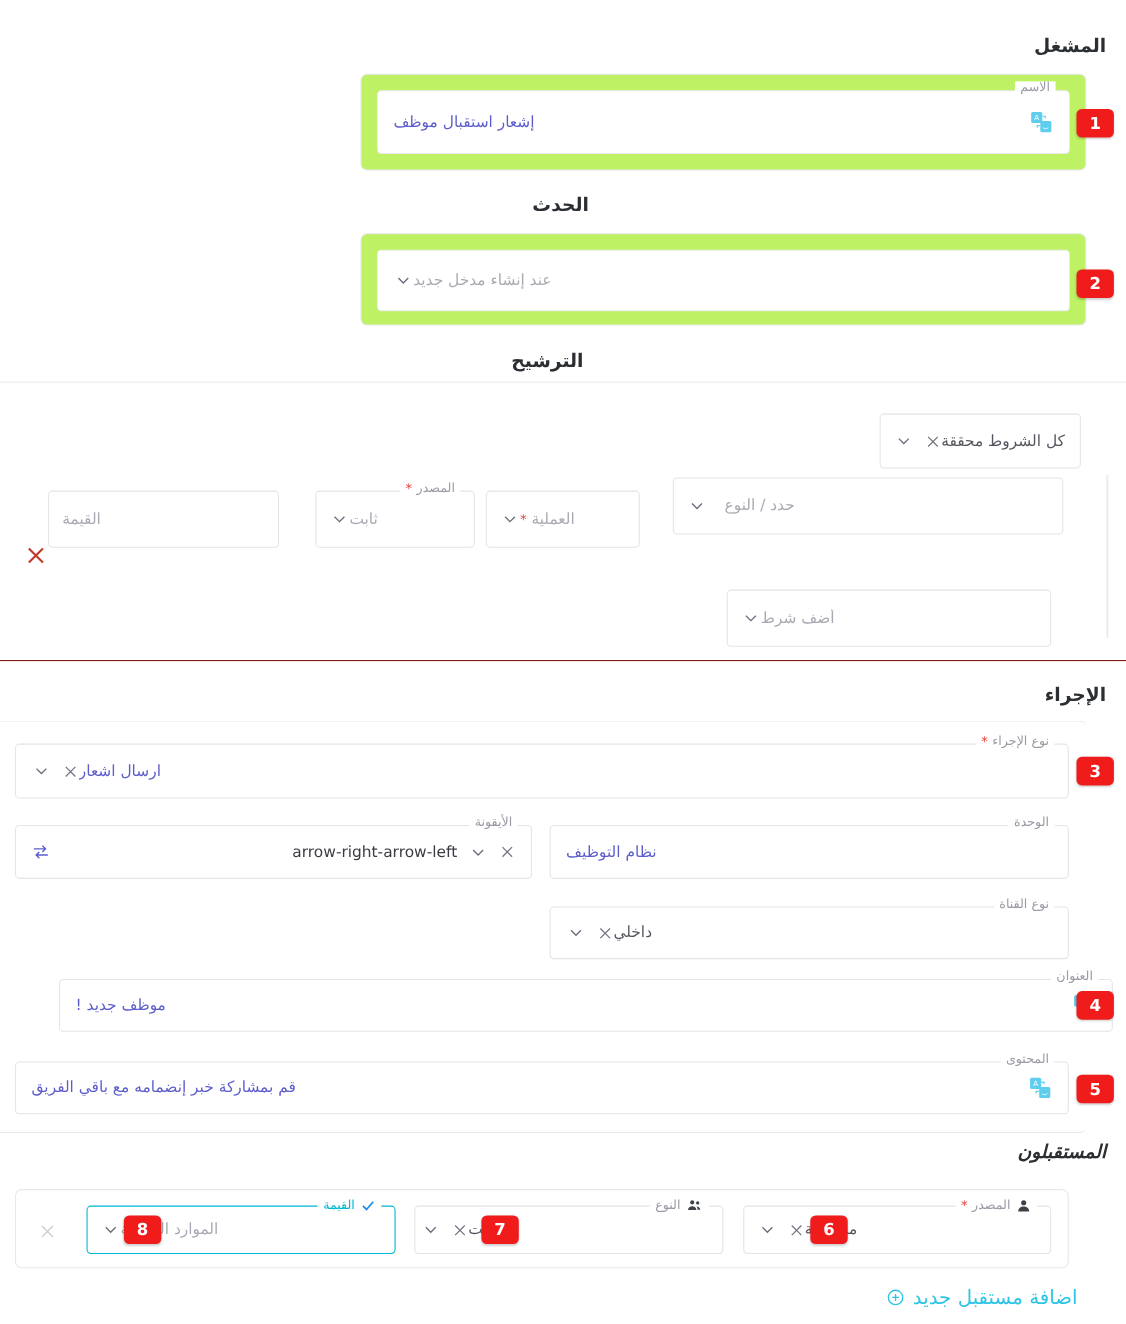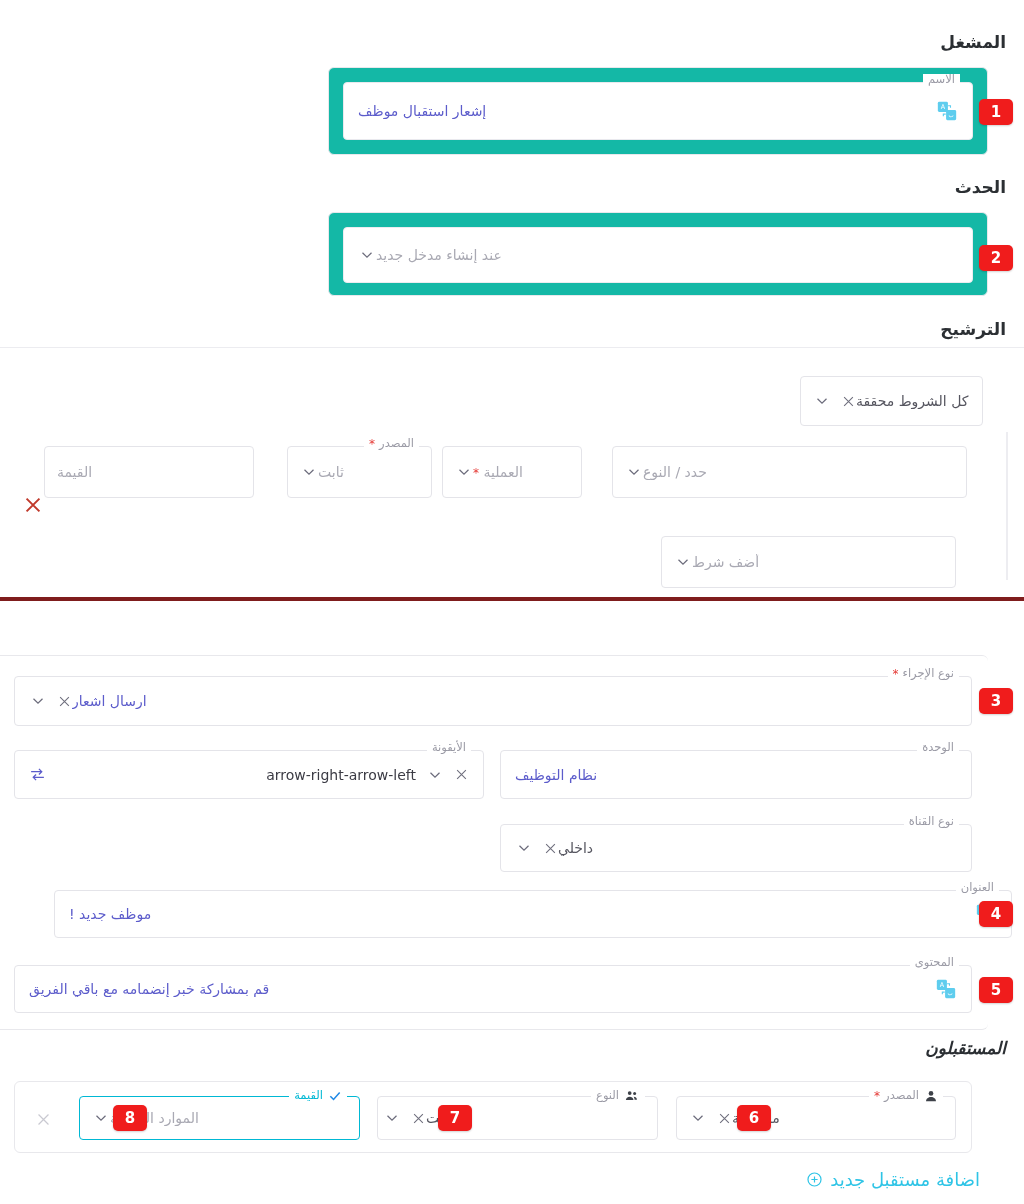--- a/index.html
+++ b/index.html
@@ -20,21 +20,21 @@
     color: #2b2f33;
     text-align: right;
     padding: 0 18px 0 0;
     letter-spacing: 0;
   }
 
   
   .card {
     border: 1px solid #e8e8ec;
     border-radius: 6px;
-    background: #14b8a6;
+    background: #bef264;
   }
   .card-wide {
     border: 1px solid #e8e8ec;
     border-radius: 6px;
     background: #fff;
   }
 
   
   .field {
     position: relative;
@@ -110,21 +110,21 @@
     z-index: 40;
     box-shadow: 0 1px 2px rgba(0,0,0,.18);
     font-family: "DejaVu Sans", "Liberation Sans", sans-serif;
   }
 
   
   .abs { position: absolute; }
 
   
   .filter-card { position: absolute; left: 0; top: 347px; width: 1024px; height: 254px;
-                 border-top: 1px solid #ececf0; border-bottom: 4px solid #7f1d1d; background:#fff; }
+                 border-top: 1px solid #ececf0; border-bottom: 1px solid #7f1d1d; background:#fff; }
   .cond-rail { position: absolute; right: 16px; top: 84px; width: 2px; height: 148px; background: #ededf1; }
 
   .add-link {
     display: inline-flex; align-items: center; gap: 7px;
     color: #2ec4e6; font-size: 18px; direction: rtl;
   }
 </style>
 </head>
 <body>
 
@@ -145,58 +145,58 @@
           <text x="16.5" y="19" font-size="6" fill="#fff" text-anchor="middle" font-family="DejaVu Sans">ب</text>
           <path d="M13.2 6.2h2.6v2.2" fill="none" stroke="#5ecdee" stroke-width="1.2"></path>
           <path d="M10.6 15.4H8v2.2" fill="none" stroke="#5ecdee" stroke-width="1.2"></path>
         </svg>
       </span>
       <div class="value">إشعار استقبال موظف</div>
     </div>
   </div>
   <div class="badge" style="right:11px; top:99px;">1</div>
 
-  <div class="abs section-title" style="right:0; top:177px; width:1010px;">الحدث</div>
+  <div class="abs section-title" style="right:0; top:177px; width:1010px;text-align:center;">الحدث</div>
 
   <div class="abs card" style="left:328px; top:212px; width:660px; height:84px;">
     <div class="field" style="position:absolute; right:14px; top:14px; left:14px; height:56px; border-color:#ececf0;">
       <div class="value muted">عند إنشاء مدخل جديد</div>
       <div class="adorn">
         <span class="ico chev">
           <svg viewBox="0 0 24 24" width="18" height="18" fill="none" stroke="currentColor" stroke-width="1.6">
             <path d="M6 9l6 6 6-6"></path>
           </svg>
         </span>
       </div>
     </div>
   </div>
   <div class="badge" style="right:11px; top:245px;">2</div>
 
-  <div class="abs section-title" style="right:0; top:319px; width:1010px;">الترشيح</div>
+  <div class="abs section-title" style="right:12px; top:319px; width:1010px;text-align:center;">الترشيح</div>
 
   <div class="filter-card">
     <div class="cond-rail"></div>
 
     <div class="field" style="position:absolute; right:41px; top:28px; width:183px; height:50px; padding:0 12px;">
       <div class="value dark">كل الشروط محققة</div>
       <div class="adorn">
         <span class="ico xmark">
           <svg viewBox="0 0 24 24" width="15" height="15" fill="none" stroke="currentColor" stroke-width="1.7">
             <path d="M5 5l14 14M19 5L5 19"></path>
           </svg>
         </span>
         <span class="ico chev">
           <svg viewBox="0 0 24 24" width="18" height="18" fill="none" stroke="currentColor" stroke-width="1.6">
             <path d="M6 9l6 6 6-6"></path>
           </svg>
         </span>
       </div>
     </div>
 
-    <div class="field" style="position:absolute; right:57px; top:98px; width:355px; height:52px; padding:0 12px;">
+    <div class="field" style="position:absolute; right:57px; top:86px; width:355px; height:52px; padding:0 12px;gap:16px;">
       <div class="value muted">حدد / النوع</div>
       <div class="adorn">
         <span class="ico chev">
           <svg viewBox="0 0 24 24" width="18" height="18" fill="none" stroke="currentColor" stroke-width="1.6">
             <path d="M6 9l6 6 6-6"></path>
           </svg>
         </span>
       </div>
     </div>
 
@@ -244,20 +244,21 @@
       <div class="adorn">
         <span class="ico chev">
           <svg viewBox="0 0 24 24" width="18" height="18" fill="none" stroke="currentColor" stroke-width="1.6">
             <path d="M6 9l6 6 6-6"></path>
           </svg>
         </span>
       </div>
     </div>
   </div>
 
+  <div class="abs section-title" style="right:0; top:622px; width:1010px;">الإجراء</div>
 
   <div class="abs card-wide" style="left:-6px; top:655px; width:994px; height:375px; border-right:none; border-left:1px solid #e8e8ec;">
   </div>
 
   <div class="field abs" style="left:14px; top:676px; width:958px; height:50px;">
     <div class="legend">
       <span>نوع الإجراء</span>
       <span class="req">*</span>
     </div>
     <div class="value">ارسال اشعار</div>

